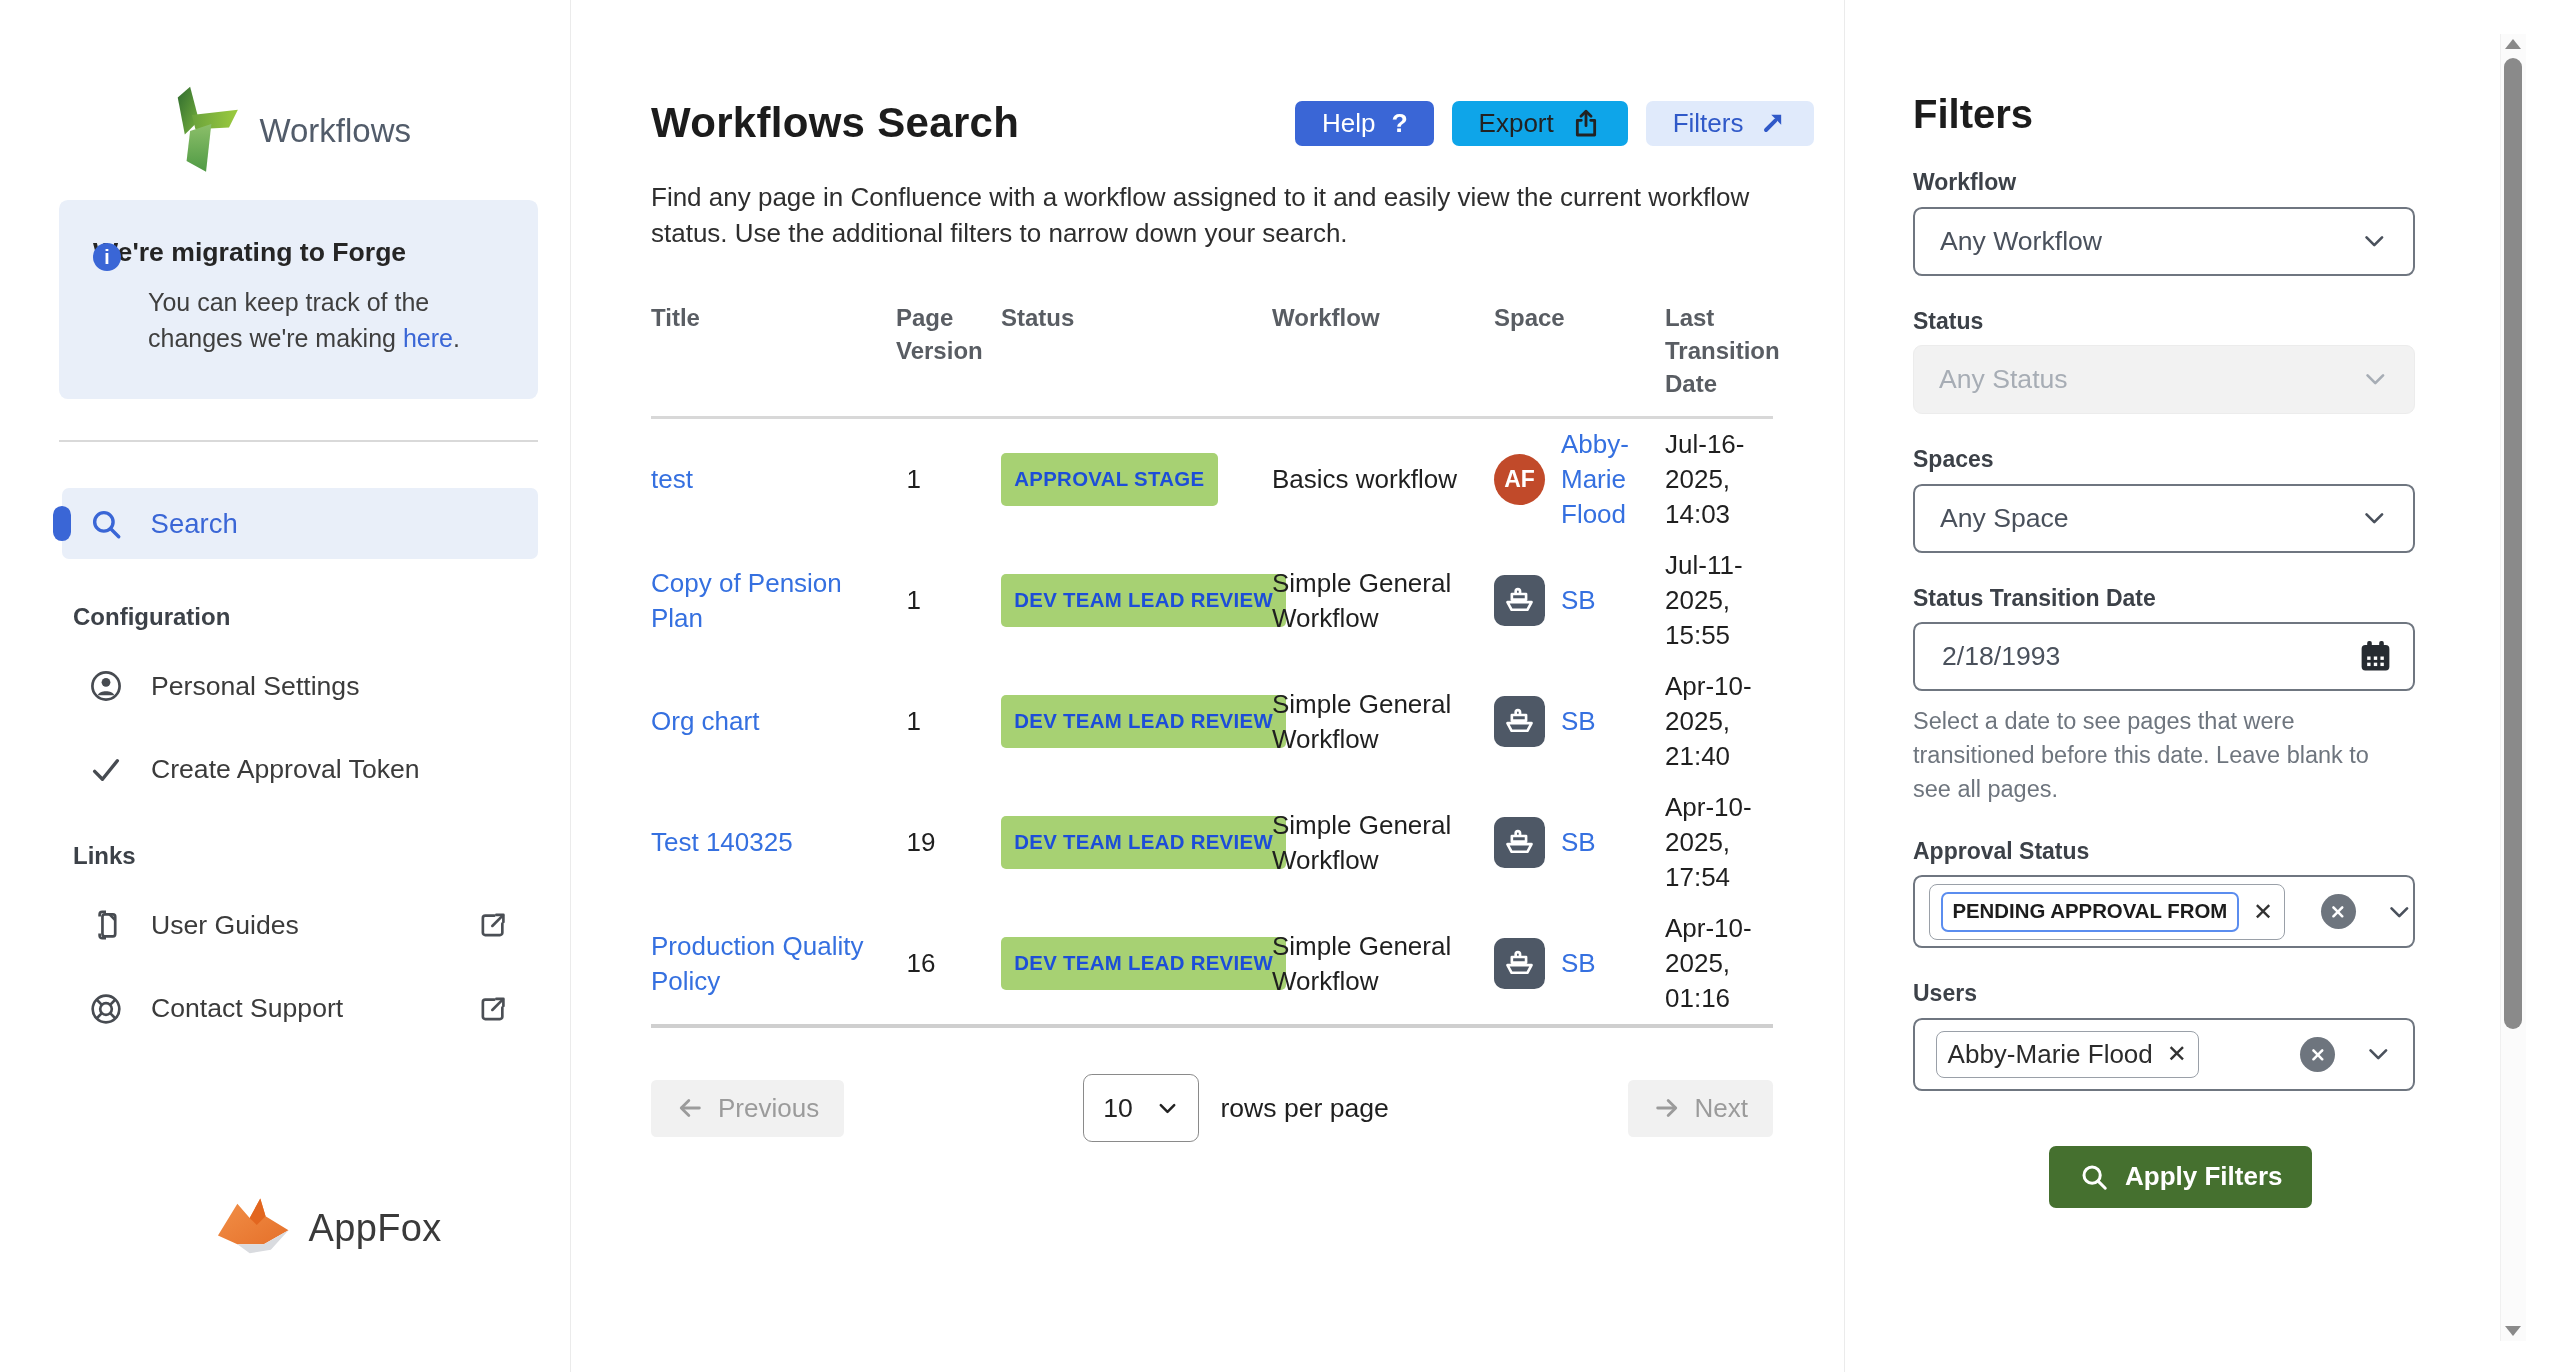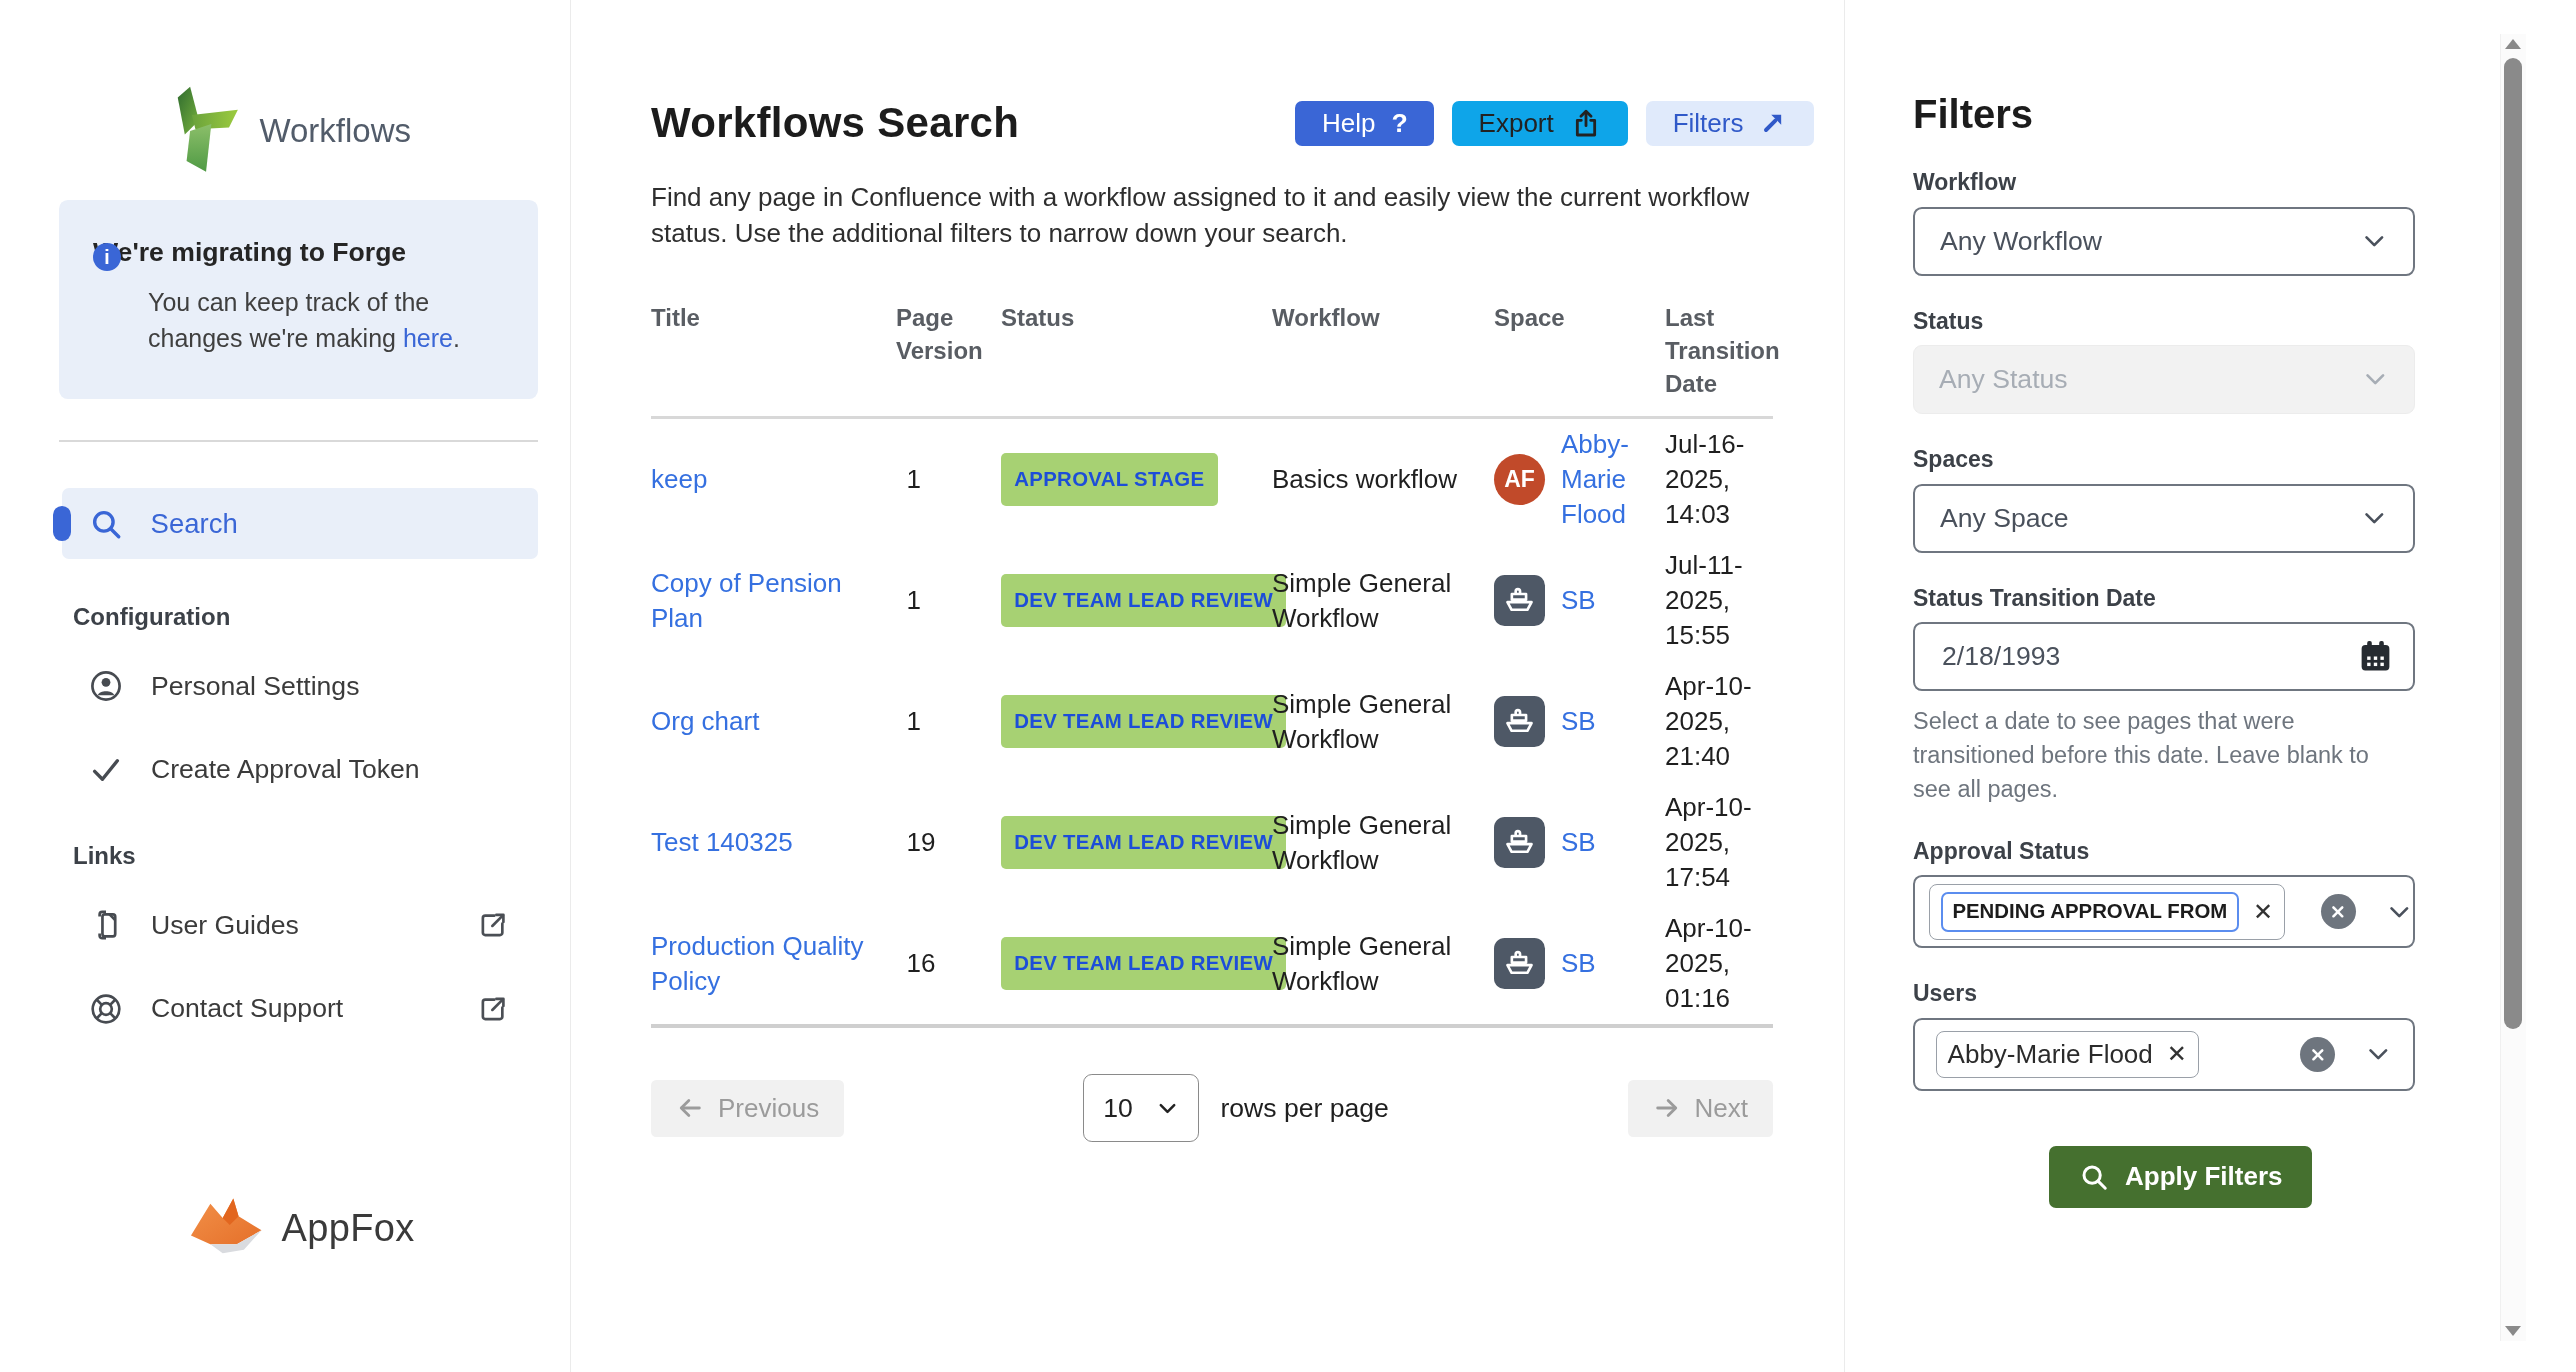--- a/index.html
+++ b/index.html
@@ -22,21 +22,21 @@
   .banner-body a{color:var(--accent-blue,#3a66d6);}
   .side-hr{margin:41px 0 0 59px;width:479px;border:none;border-top:2.7px solid #d9d9d9;}
   .search-item{position:relative;margin:46px 0 0 62px;width:476px;height:71px;background:#e9eff9;
                border-radius:7px;display:flex;align-items:center;padding-left:26.6px;box-sizing:border-box;cursor:pointer;}
   .search-pill{position:absolute;left:-8.9px;top:17.7px;width:17.7px;height:35px;border-radius:8.9px;background:var(--accent-blue,#3a66d6);}
   .search-label{margin-left:28px;font-size:27.5px;color:var(--accent-blue,#3a66d6);font-weight:500;}
   .side-heading{margin:44px 0 0 73px;font-size:24px;font-weight:bold;color:#3c4148;}
   .side-item{display:flex;align-items:center;margin:26.6px 0 0 89px;width:425px;height:57px;cursor:pointer;}
   .side-item .lbl{margin-left:28px;font-size:26.6px;color:#3b3b3b;}
   .side-item .ext{margin-left:auto;margin-right:5.3px;}
-  .appfox{position:absolute;left:187px;top:1195px;display:flex;align-items:center;gap:12.4px;}
+  .appfox{position:absolute;left:214px;top:1195px;display:flex;align-items:center;gap:12.4px;}
   .appfox-text{font-size:38px;color:#3a3a3a;font-weight:500;letter-spacing:0.4px;}
 
   
   .main{position:absolute;left:573px;top:0;width:1271px;box-sizing:border-box;padding-left:78px;}
   .main-header{display:flex;align-items:center;margin-top:99px;width:1163px;}
   .page-title{font-size:42px;font-weight:bold;color:#1c1c1c;letter-spacing:0.3px;}
   .hdr-buttons{margin-left:auto;display:flex;gap:17.7px;}
   .btn{display:flex;align-items:center;gap:16px;height:45px;padding:0 26.6px;border-radius:7px;
        font-size:26px;border:none;cursor:pointer;font-family:inherit;}
   .btn-help{background:var(--accent-blue,#3a66d6);color:#fff;font-weight:500;}
@@ -277,21 +277,21 @@
       <div class="thead">
         <div class="th">Title</div>
         <div class="th">Page Version</div>
         <div class="th">Status</div>
         <div class="th">Workflow</div>
         <div class="th">Space</div>
         <div class="th">Last Transition Date</div>
       </div>
 
       <div class="trow">
-        <div class="cell"><a class="tlink" href="#">keep</a></div>
+        <div class="cell"><a class="tlink" href="#">test</a></div>
         <div class="cell version">1</div>
         <div class="cell"><span class="badge">APPROVAL STAGE</span></div>
         <div class="cell">Basics workflow</div>
         <div class="cell space-cell">
           <span class="avatar">AF</span>
           <a class="tlink space-name" href="#">Abby-Marie Flood</a>
         </div>
         <div class="cell">Jul-16-2025, 14:03</div>
       </div>
 

